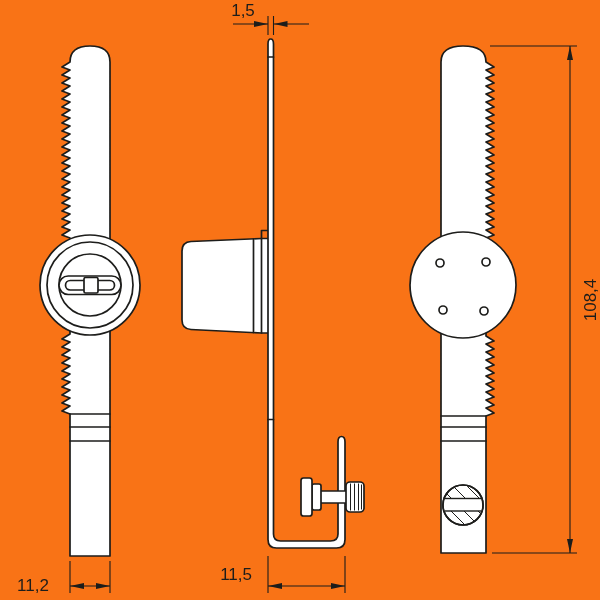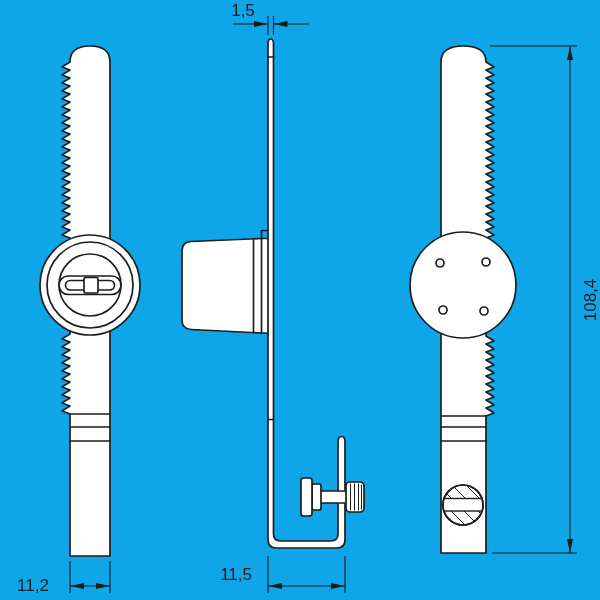--- a/index.html
+++ b/index.html
@@ -1,16 +1,16 @@
 <!DOCTYPE html>
 <html><head>
 <meta charset="utf-8">
 <style>
   html,body{margin:0;padding:0;background:#ffffff;}
-  .sheet{position:relative;width:600px;height:600px;background:#0ea5e9;overflow:hidden;
+  .sheet{position:relative;width:600px;height:600px;background:#f97316;overflow:hidden;
          font-family:"Liberation Sans",sans-serif;}
   svg{display:block;}
   .part{fill:#ffffff;stroke:#1d1d1b;stroke-width:1.7;stroke-linejoin:round;stroke-linecap:round;}
   .open{fill:none;stroke:#1d1d1b;stroke-width:1.7;stroke-linejoin:round;stroke-linecap:round;}
   .hatch{fill:none;stroke:#1d1d1b;stroke-width:1;}
   .dim{fill:none;stroke:#1d1d1b;stroke-width:1.1;}
   text.dimtxt{font-family:"Liberation Sans",sans-serif;font-size:17px;fill:#1d1d1b;}
 </style>
 </head>
 <body>

